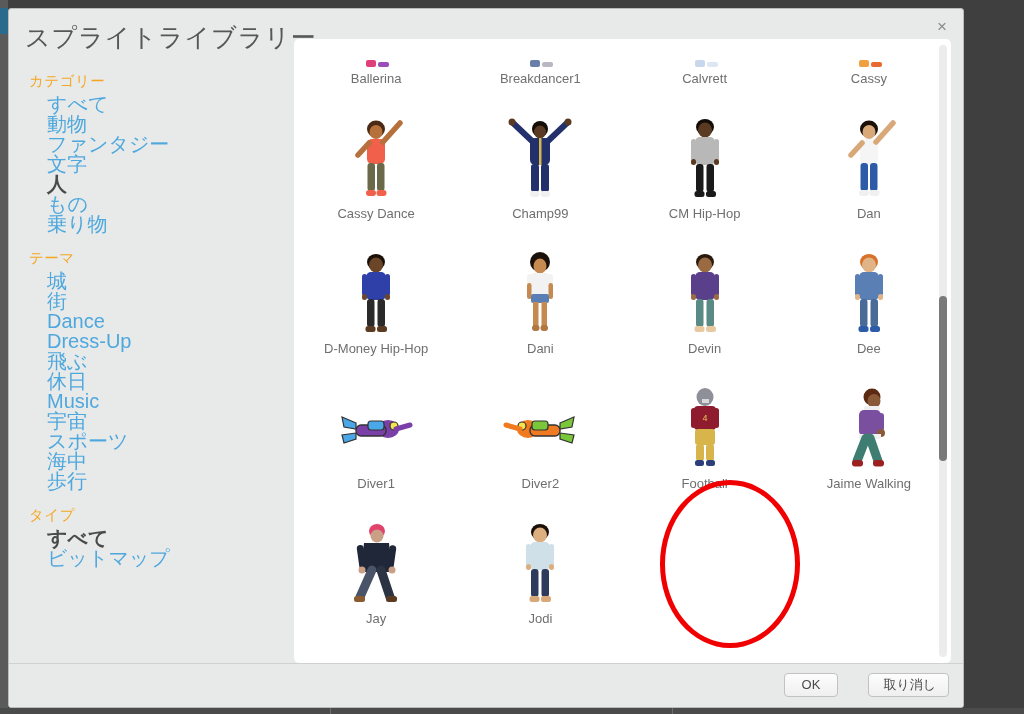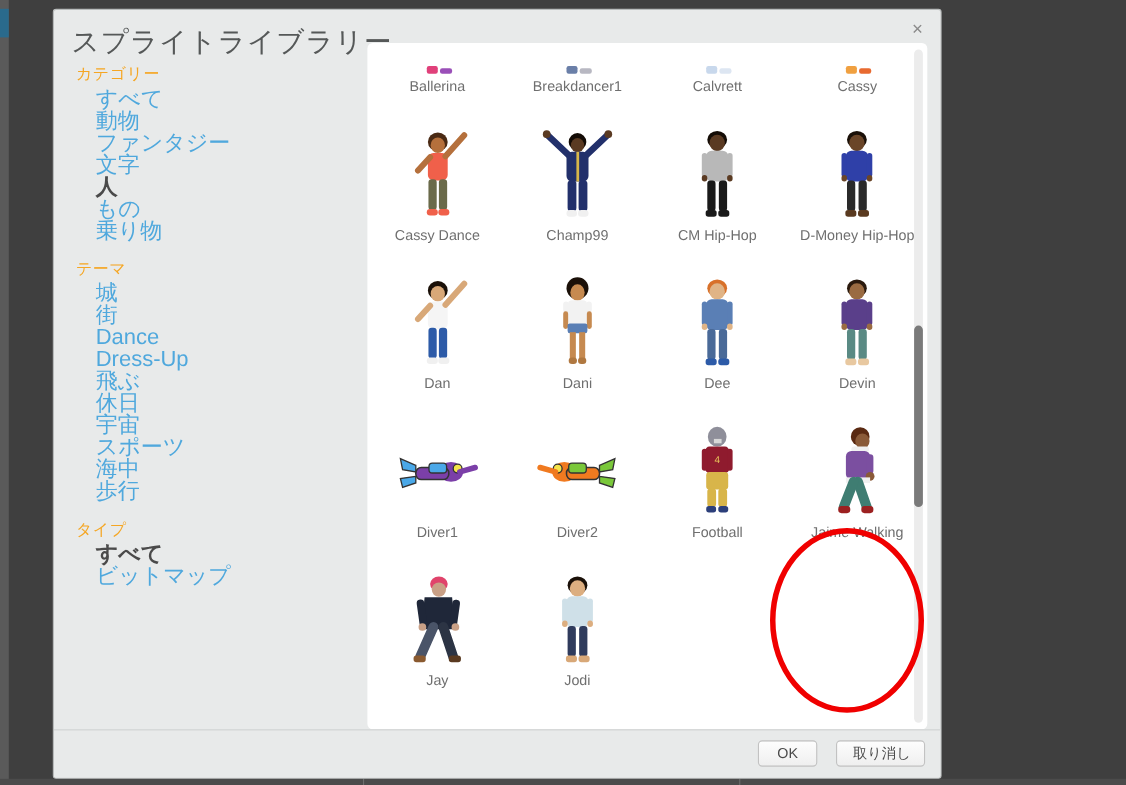--- a/index.html
+++ b/index.html
@@ -45,27 +45,26 @@
     background: #6d6d6d;
   }
   #bottom-sep-1 { left: 330px; }
   #bottom-sep-2 { left: 672px; }
 
   
   #dialog {
     position: absolute;
     left: 8px;
     top: 8px;
-    width: 808px;
+    width: 956px;
     height: 700px;
     background: #e8eaea;
     border: 1px solid #b9bcbc;
     border-radius: 3px;
     overflow: hidden;
-    margin-left: 40px;
   }
 
   #close-icon {
     position: absolute;
     right: 10px;
     top: 8px;
     width: 22px;
     height: 22px;
     line-height: 20px;
     text-align: center;
@@ -82,21 +81,21 @@
     font-size: 25px;
     color: #555858;
     letter-spacing: 1px;
     white-space: nowrap;
   }
 
   
   #sidebar {
     position: absolute;
     left: 10px;
-    top: 48px;
+    top: 62px;
     width: 270px;
     bottom: 40px;
     overflow: hidden;
   }
   .nav-group { margin-bottom: 14px; }
   .nav-group-title {
     font-size: 14.5px;
     color: #f5a623;
     padding: 1px 0 3px 10px;
     letter-spacing: 0.5px;
@@ -220,21 +219,21 @@
     padding: 0 12px;
     font-size: 13px;
     color: #4a4a4a;
     background: linear-gradient(#fdfdfd, #efefef);
     border: 1px solid #c2c2c2;
     border-radius: 4px;
     cursor: pointer;
     font-family: inherit;
     line-height: 22px;
   }
-  #ok-button     { right: 112px; }
+  #ok-button     { right: 125px; }
   #cancel-button { right: 14px; padding-left: 14px; }
 </style>
 </head>
 <body>
 
 <div id="desktop">
   <div id="chrome-strip-left"></div>
   <div id="blue-sliver"></div>
   <div id="bottom-dark"></div>
   <div id="bottom-sep-1"></div>
@@ -258,20 +257,21 @@
           <div class="nav-item">乗り物</div>
         </div>
         <div class="nav-group">
           <div class="nav-group-title">テーマ</div>
           <div class="nav-item">城</div>
           <div class="nav-item">街</div>
           <div class="nav-item">Dance</div>
           <div class="nav-item">Dress-Up</div>
           <div class="nav-item">飛ぶ</div>
           <div class="nav-item">休日</div>
+          <div class="nav-item">Music</div>
           <div class="nav-item">宇宙</div>
           <div class="nav-item">スポーツ</div>
           <div class="nav-item">海中</div>
           <div class="nav-item">歩行</div>
         </div>
         <div class="nav-group">
           <div class="nav-group-title">タイプ</div>
           <div class="nav-item selected">すべて</div>
           <div class="nav-item">ビットマップ</div>
         </div>
@@ -365,50 +365,50 @@
                   <rect x="47.5" y="57" width="7.5" height="28" rx="3" fill="#1a1a1a"></rect>
                   <rect x="35.5" y="84" width="10" height="6" rx="2.5" fill="#1a1a1a"></rect>
                   <rect x="47" y="84" width="10" height="6" rx="2.5" fill="#1a1a1a"></rect>
                 </svg>
               </div>
               <div class="sprite-label">CM Hip-Hop</div>
             </div>
             <div class="sprite-cell">
               <div class="sprite-art">
                 <svg width="92" height="98" viewBox="0 0 92 98">
+                  <ellipse cx="46" cy="22" rx="9" ry="8.5" fill="#1a1008"></ellipse>
+                  <ellipse cx="46" cy="25" rx="6.5" ry="7" fill="#d8a878"></ellipse>
+                  <rect x="37" y="32" width="18" height="25" rx="5" fill="#f5f5f5"></rect>
+                  <path d="M53,35 L70,16" stroke="#d8a878" stroke-width="5.5" stroke-linecap="round" fill="none"></path>
+                  <path d="M39,36 L28,48" stroke="#d8a878" stroke-width="5.5" stroke-linecap="round" fill="none"></path>
+                  <rect x="37.5" y="56" width="7.5" height="28" rx="3" fill="#2d5ba8"></rect>
+                  <rect x="47" y="56" width="7.5" height="28" rx="3" fill="#2d5ba8"></rect>
+                  <rect x="36" y="83" width="10" height="6" rx="3" fill="#f0f0f0"></rect>
+                  <rect x="46.5" y="83" width="10" height="6" rx="3" fill="#f0f0f0"></rect>
+                </svg>
+              </div>
+              <div class="sprite-label">Dan</div>
+            </div>
+            <div class="sprite-cell">
+              <div class="sprite-art">
+                <svg width="92" height="98" viewBox="0 0 92 98">
                   <ellipse cx="46" cy="20" rx="9" ry="8" fill="#1a1008"></ellipse>
                   <ellipse cx="46" cy="23" rx="7" ry="7.5" fill="#6a4528"></ellipse>
                   <rect x="36" y="30" width="20" height="28" rx="5" fill="#2f40a8"></rect>
                   <rect x="32" y="32" width="5" height="22" rx="2.5" fill="#2f40a8"></rect>
                   <rect x="55" y="32" width="5" height="22" rx="2.5" fill="#2f40a8"></rect>
                   <rect x="32" y="52" width="5" height="6" rx="2.5" fill="#6a4528"></rect>
                   <rect x="55" y="52" width="5" height="6" rx="2.5" fill="#6a4528"></rect>
                   <rect x="37" y="57" width="7.5" height="28" rx="3" fill="#2a2a2a"></rect>
                   <rect x="47.5" y="57" width="7.5" height="28" rx="3" fill="#2a2a2a"></rect>
                   <rect x="35.5" y="84" width="10" height="6" rx="2.5" fill="#5a3a20"></rect>
                   <rect x="47" y="84" width="10" height="6" rx="2.5" fill="#5a3a20"></rect>
                 </svg>
               </div>
               <div class="sprite-label">D-Money Hip-Hop</div>
-            </div>
-            <div class="sprite-cell">
-              <div class="sprite-art">
-                <svg width="92" height="98" viewBox="0 0 92 98">
-                  <ellipse cx="46" cy="22" rx="9" ry="8.5" fill="#1a1008"></ellipse>
-                  <ellipse cx="46" cy="25" rx="6.5" ry="7" fill="#d8a878"></ellipse>
-                  <rect x="37" y="32" width="18" height="25" rx="5" fill="#f5f5f5"></rect>
-                  <path d="M53,35 L70,16" stroke="#d8a878" stroke-width="5.5" stroke-linecap="round" fill="none"></path>
-                  <path d="M39,36 L28,48" stroke="#d8a878" stroke-width="5.5" stroke-linecap="round" fill="none"></path>
-                  <rect x="37.5" y="56" width="7.5" height="28" rx="3" fill="#2d5ba8"></rect>
-                  <rect x="47" y="56" width="7.5" height="28" rx="3" fill="#2d5ba8"></rect>
-                  <rect x="36" y="83" width="10" height="6" rx="3" fill="#f0f0f0"></rect>
-                  <rect x="46.5" y="83" width="10" height="6" rx="3" fill="#f0f0f0"></rect>
-                </svg>
-              </div>
-              <div class="sprite-label">Dan</div>
             </div>
             <div class="sprite-cell">
               <div class="sprite-art">
                 <svg width="92" height="98" viewBox="0 0 92 98">
                   <ellipse cx="46" cy="20" rx="10" ry="10" fill="#1a1008"></ellipse>
                   <ellipse cx="46" cy="24" rx="6.5" ry="7.5" fill="#c68a50"></ellipse>
                   <rect x="37" y="31" width="18" height="22" rx="4" fill="#f2f2f2"></rect>
                   <rect x="33" y="32" width="5" height="10" rx="2.5" fill="#f2f2f2"></rect>
                   <rect x="54" y="32" width="5" height="10" rx="2.5" fill="#f2f2f2"></rect>
                   <rect x="33" y="41" width="4.5" height="16" rx="2.2" fill="#c68a50"></rect>
@@ -418,56 +418,56 @@
                   <rect x="47.5" y="60" width="5.5" height="24" fill="#c68a50"></rect>
                   <rect x="38" y="83" width="7.5" height="6" rx="3" fill="#b07840"></rect>
                   <rect x="46.5" y="83" width="7.5" height="6" rx="3" fill="#b07840"></rect>
                 </svg>
               </div>
               <div class="sprite-label">Dani</div>
             </div>
             <div class="sprite-cell">
               <div class="sprite-art">
                 <svg width="92" height="98" viewBox="0 0 92 98">
+                  <ellipse cx="46" cy="20" rx="9" ry="8" fill="#2a1a0e"></ellipse>
+                  <ellipse cx="46" cy="23" rx="7" ry="7.5" fill="#9a6b42"></ellipse>
+                  <rect x="36" y="30" width="20" height="28" rx="5" fill="#5a3f8a"></rect>
+                  <rect x="32" y="32" width="5" height="22" rx="2.5" fill="#5a3f8a"></rect>
+                  <rect x="55" y="32" width="5" height="22" rx="2.5" fill="#5a3f8a"></rect>
+                  <rect x="32" y="52" width="5" height="6" rx="2.5" fill="#9a6b42"></rect>
+                  <rect x="55" y="52" width="5" height="6" rx="2.5" fill="#9a6b42"></rect>
+                  <rect x="37" y="57" width="7.5" height="28" rx="3" fill="#5a8a84"></rect>
+                  <rect x="47.5" y="57" width="7.5" height="28" rx="3" fill="#5a8a84"></rect>
+                  <rect x="35.5" y="84" width="10" height="6" rx="2.5" fill="#e8c8a0"></rect>
+                  <rect x="47" y="84" width="10" height="6" rx="2.5" fill="#e8c8a0"></rect>
+                </svg>
+              </div>
+              <div class="sprite-label">Devin</div>
+            </div>
+            <div class="sprite-cell">
+              <div class="sprite-art">
+                <svg width="92" height="98" viewBox="0 0 92 98">
                   <ellipse cx="46" cy="20" rx="9" ry="8" fill="#d8712a"></ellipse>
                   <ellipse cx="46" cy="23" rx="7" ry="7.5" fill="#e0b486"></ellipse>
                   <rect x="36" y="30" width="20" height="28" rx="5" fill="#5a7fb5"></rect>
                   <rect x="32" y="32" width="5" height="22" rx="2.5" fill="#5a7fb5"></rect>
                   <rect x="55" y="32" width="5" height="22" rx="2.5" fill="#5a7fb5"></rect>
                   <rect x="32" y="52" width="5" height="6" rx="2.5" fill="#e0b486"></rect>
                   <rect x="55" y="52" width="5" height="6" rx="2.5" fill="#e0b486"></rect>
                   <rect x="37" y="57" width="7.5" height="28" rx="3" fill="#4a6a98"></rect>
                   <rect x="47.5" y="57" width="7.5" height="28" rx="3" fill="#4a6a98"></rect>
                   <rect x="35.5" y="84" width="10" height="6" rx="2.5" fill="#2d5ba8"></rect>
                   <rect x="47" y="84" width="10" height="6" rx="2.5" fill="#2d5ba8"></rect>
                 </svg>
               </div>
               <div class="sprite-label">Dee</div>
             </div>
             <div class="sprite-cell">
               <div class="sprite-art">
                 <svg width="92" height="98" viewBox="0 0 92 98">
-                  <ellipse cx="46" cy="20" rx="9" ry="8" fill="#2a1a0e"></ellipse>
-                  <ellipse cx="46" cy="23" rx="7" ry="7.5" fill="#9a6b42"></ellipse>
-                  <rect x="36" y="30" width="20" height="28" rx="5" fill="#5a3f8a"></rect>
-                  <rect x="32" y="32" width="5" height="22" rx="2.5" fill="#5a3f8a"></rect>
-                  <rect x="55" y="32" width="5" height="22" rx="2.5" fill="#5a3f8a"></rect>
-                  <rect x="32" y="52" width="5" height="6" rx="2.5" fill="#9a6b42"></rect>
-                  <rect x="55" y="52" width="5" height="6" rx="2.5" fill="#9a6b42"></rect>
-                  <rect x="37" y="57" width="7.5" height="28" rx="3" fill="#5a8a84"></rect>
-                  <rect x="47.5" y="57" width="7.5" height="28" rx="3" fill="#5a8a84"></rect>
-                  <rect x="35.5" y="84" width="10" height="6" rx="2.5" fill="#e8c8a0"></rect>
-                  <rect x="47" y="84" width="10" height="6" rx="2.5" fill="#e8c8a0"></rect>
-                </svg>
-              </div>
-              <div class="sprite-label">Devin</div>
-            </div>
-            <div class="sprite-cell">
-              <div class="sprite-art">
-                <svg width="92" height="98" viewBox="0 0 92 98">
                   <g transform="">
                     <ellipse cx="58" cy="52" rx="11" ry="9" fill="#7b3fa8"></ellipse>
                     <circle cx="64" cy="49" r="4" fill="#f5e44a" stroke="#333" stroke-width="1.2"></circle>
                     <rect x="26" y="48" width="30" height="11" rx="5" fill="#7b3fa8" stroke="#333" stroke-width="1.4"></rect>
                     <rect x="38" y="44" width="16" height="9" rx="3" fill="#4aa8e8" stroke="#333" stroke-width="1.2"></rect>
                     <path d="M26,46 L12,40 L14,50 L26,52 Z" fill="#4aa8e8" stroke="#333" stroke-width="1.2"></path>
                     <path d="M26,56 L12,58 L14,66 L26,62 Z" fill="#4aa8e8" stroke="#333" stroke-width="1.2"></path>
                     <path d="M66,52 L80,48" stroke="#7b3fa8" stroke-width="5" stroke-linecap="round"></path>
                   </g>
                 </svg>

